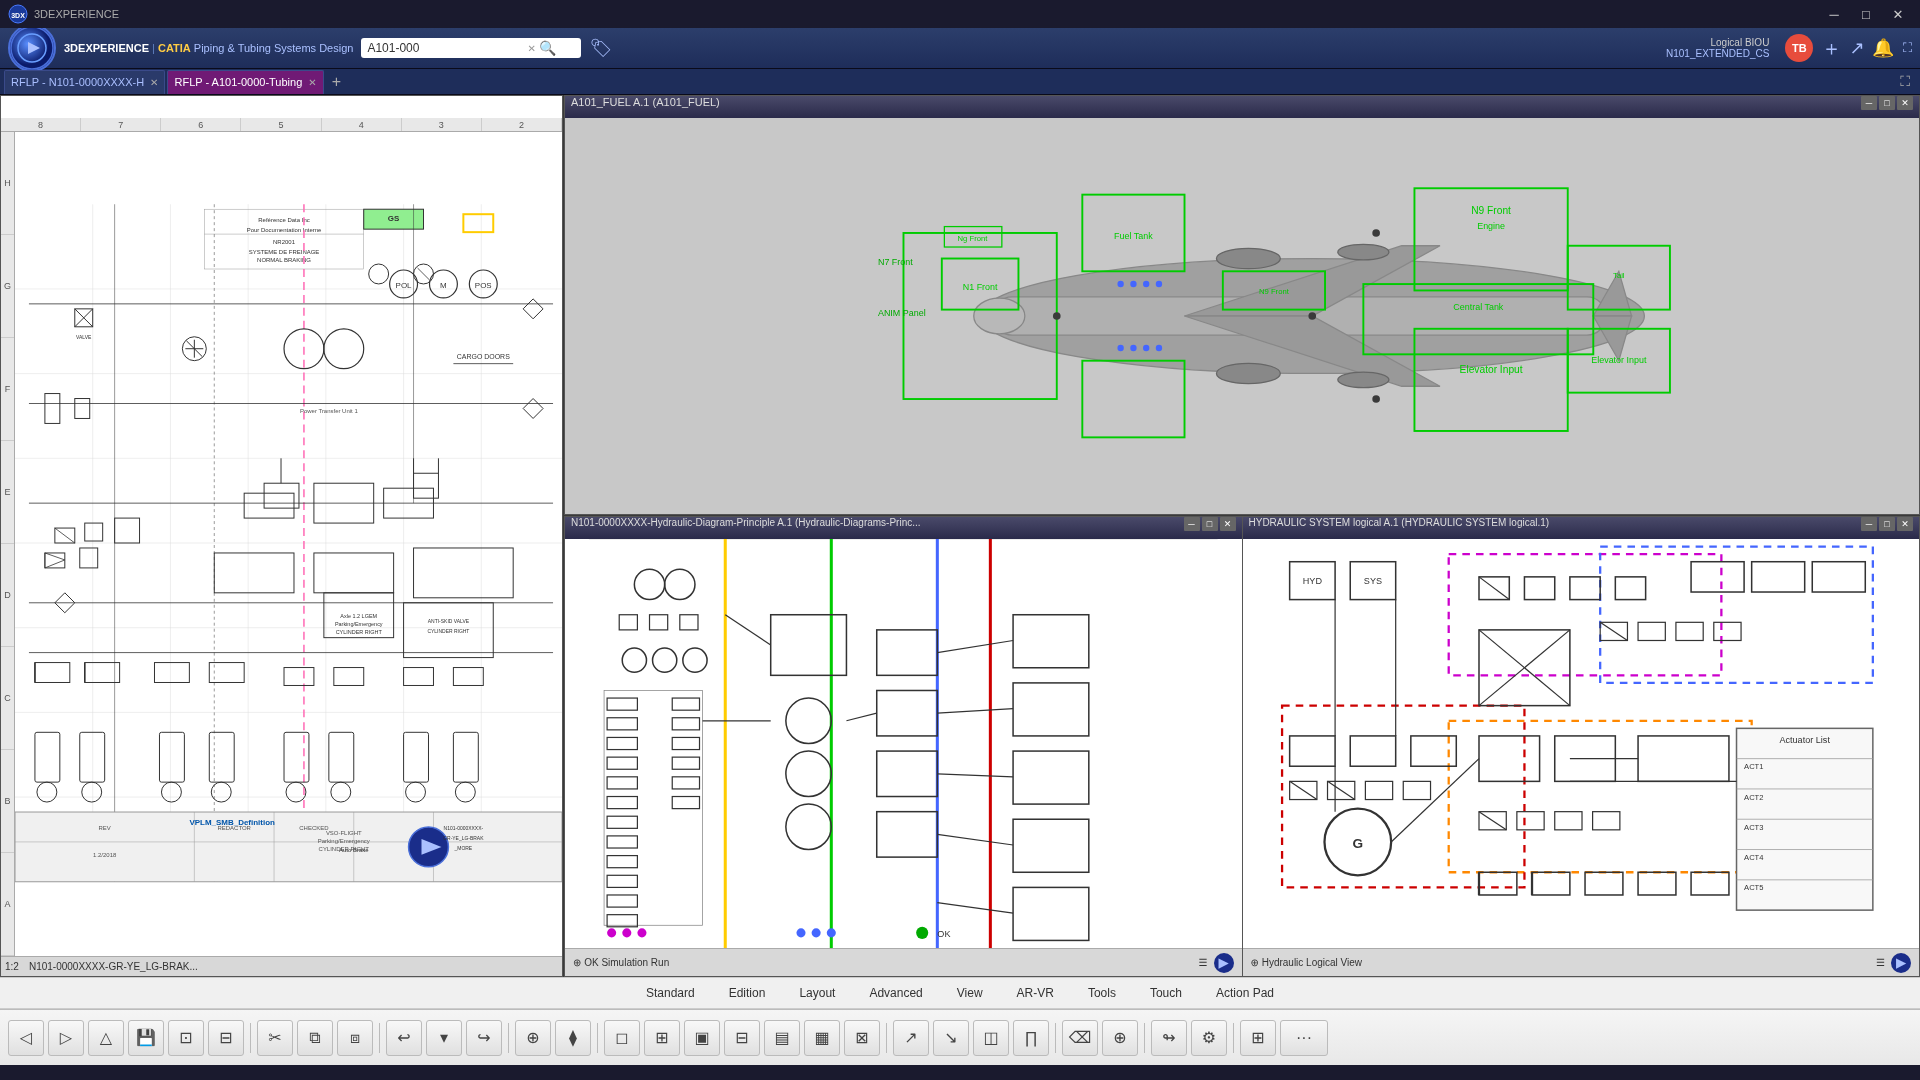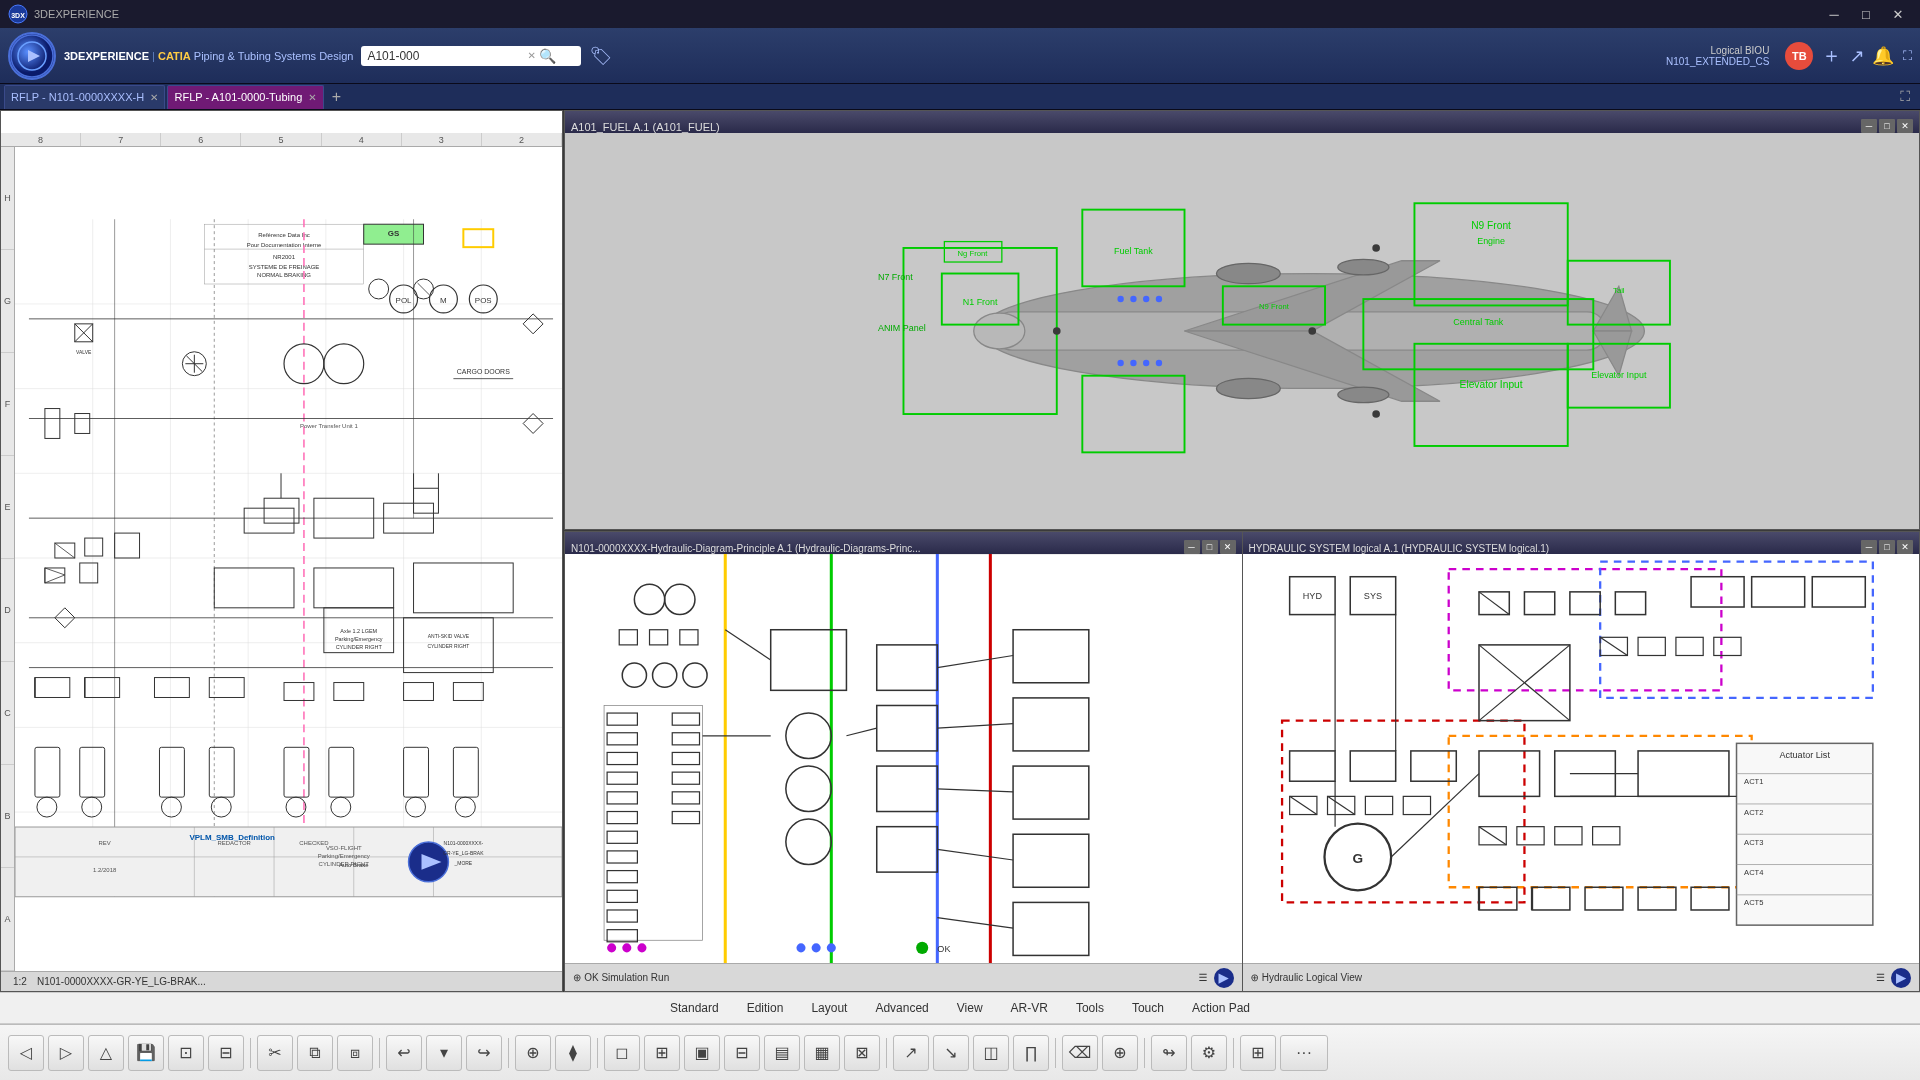--- a/index.html
+++ b/index.html
@@ -48,21 +48,21 @@
       color: #ccc;
       cursor: pointer;
       font-size: 13px;
       display: flex;
       align-items: center;
       justify-content: center;
     }
 
     
     #main-toolbar {
-      height: 56px;
+      height: 41px;
       background: linear-gradient(180deg, #2c3e6b 0%, #1e2d5a 100%);
       display: flex;
       align-items: center;
       padding: 0 8px;
       gap: 8px;
       border-bottom: 1px solid #0a0a1a;
     }
     #brand-logo {
       width: 48px;
       height: 48px;
@@ -200,21 +200,21 @@
       background: #fff;
       position: relative;
       overflow: hidden;
     }
 
     
     .panel-titlebar {
       height: 22px;
       background: linear-gradient(180deg, #4a4a6a 0%, #2a2a4a 100%);
       display: flex;
-      align-items: flex-end;
+      align-items: flex-start;
       padding: 0 6px;
       gap: 20px;
       color: #ddd;
       font-size: 11px;
     }
     .panel-titlebar-controls {
       margin-left: auto;
       display: flex;
       gap: 2px;
     }
@@ -238,21 +238,21 @@
       height: 100%;
     }
 
     
     #bottom-menubar {
       height: 32px;
       background: #f0f0f0;
       display: flex;
       align-items: center;
       justify-content: center;
-      gap: 4px;
+      gap: 10px;
       border-top: 1px solid #ccc;
       border-bottom: 1px solid #ccc;
     }
     .menu-item {
       padding: 4px 12px;
       font-size: 12px;
       cursor: pointer;
       color: #333;
     }
 
@@ -614,21 +614,21 @@
         <circle cx="452" cy="590" r="10" fill="none" stroke="#333" stroke-width="1"></circle>
 
         <text x="340" y="650" text-anchor="middle" font-size="6" fill="#333">Auto Brake</text>
 
         <text x="330" y="633" text-anchor="middle" font-size="6" fill="#555">VSO-FLIGHT</text>
         <text x="330" y="641" text-anchor="middle" font-size="6" fill="#555">Parking/Emergency</text>
         <text x="330" y="649" text-anchor="middle" font-size="6" fill="#555">CYLINDER RIGHT</text>
 
       </svg>
     </div>
-    <div class="bottom-statusbar" style="position:absolute;bottom:0;left:0;right:0;height:20px;background:#d8d8d8;border-top:1px solid #aaa;display:flex;align-items:center;padding:0 12px;font-size:10px;color:#333;gap:10px;">
+    <div class="bottom-statusbar" style="position:absolute;bottom:0;left:0;right:0;height:20px;background:#d8d8d8;border-top:1px solid #aaa;display:flex;align-items:center;padding:0 4px;font-size:10px;color:#333;gap:10px;">
       <span>1:2</span>
       <span>N101-0000XXXX-GR-YE_LG-BRAK...</span>
     </div>
   </div>
 
   <div id="airplane-panel">
     <div class="panel-titlebar">
       <span style="font-size:11px;">A101_FUEL A.1 (A101_FUEL)</span>
       <div class="panel-titlebar-controls">
         <button class="panel-btn">─</button>

